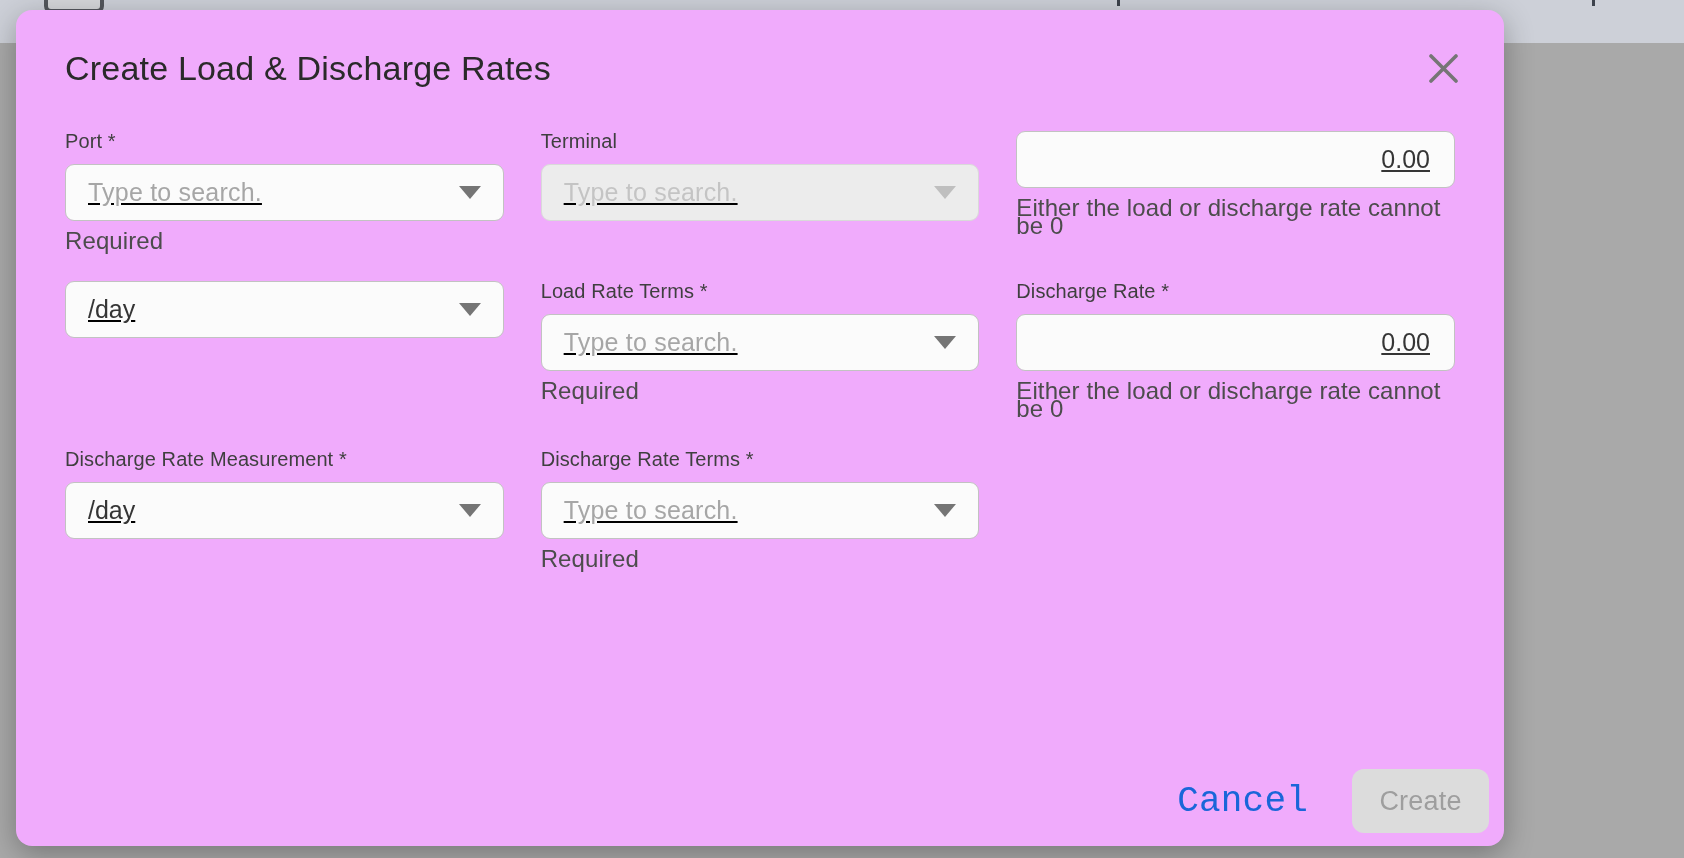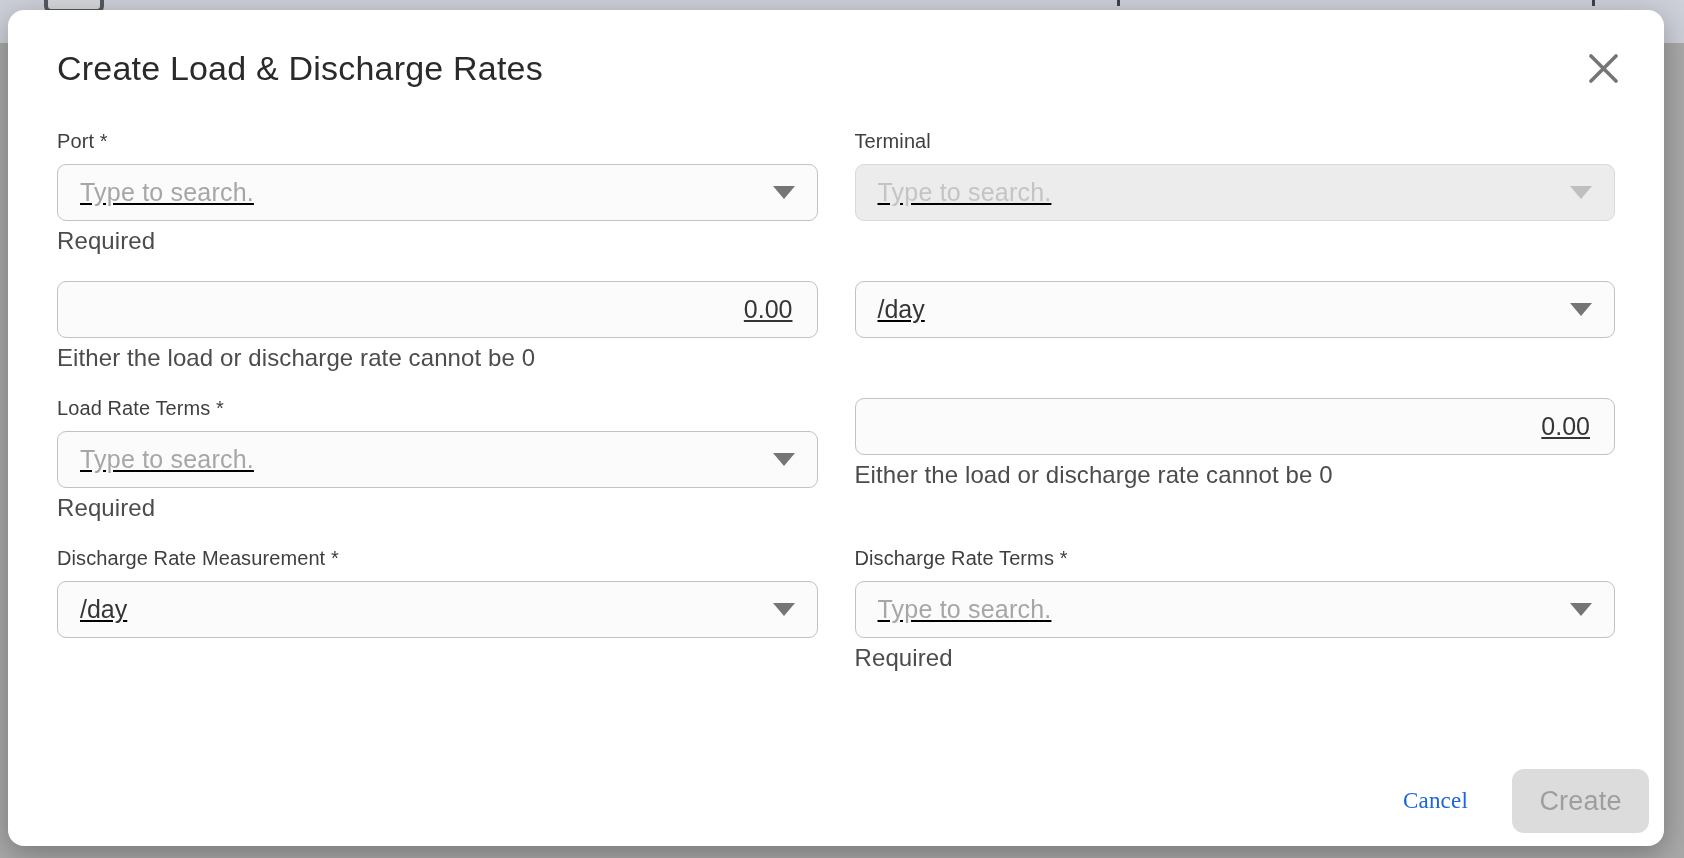--- a/index.html
+++ b/index.html
@@ -21,23 +21,23 @@
     width:60px; height:26px;
     border:4.5px solid #54575d; border-radius:7px;
     background:#d6d7da;
   }
   .peek-mark { position:absolute; top:0; width:3px; height:6px; background:#3d424c; }
   .peek-mark.m1 { left:1117px; }
   .peek-mark.m2 { left:1592px; }
 
   
   .modal {
-    position:absolute; left:8px; top:10px;
-    width:1656px; height:836px;
-    background:#ffffff;
+    position:absolute; left:16px; top:10px;
+    width:1488px; height:836px;
+    background:#f0abfc;
     border-radius:16px;
     box-shadow:0 8px 30px rgba(0,0,0,0.30);
     padding:38px 49px 14px 49px;
   }
 
   .modal-header {
     display:flex; justify-content:space-between; align-items:flex-start;
   }
   .modal-title {
     font-size:34px; line-height:40px; color:#2a2a2a; font-weight:400;
@@ -46,21 +46,21 @@
   .close-btn {
     background:none; border:none; cursor:pointer;
     width:40px; height:40px; margin-top:0; margin-right:-8px;
     display:flex; align-items:center; justify-content:center;
   }
   .close-btn svg { display:block; }
 
   
   .form-grid {
     display:grid;
-    grid-template-columns:1fr 1fr;
+    grid-template-columns:1fr 1fr 1fr;
     column-gap:37px;
     row-gap:31px;
     margin-top:43px;
   }
   .field-label {
     font-size:20px; line-height:20px; color:#3f3f3f;
     margin-bottom:13px; letter-spacing:0.1px;
   }
   .control {
     height:57px; width:100%;
@@ -98,22 +98,22 @@
     margin-top:11px; letter-spacing:0.1px;
   }
 
   
   .modal-footer {
     position:absolute; right:15px; bottom:13px;
     display:flex; align-items:center;
   }
   .cancel-btn {
     background:none; border:none; cursor:pointer;
-    font-family:Liberation Serif, serif;
-    font-size:23px; color:#1a66d9; letter-spacing:0.2px;
+    font-family:Liberation Mono, monospace;
+    font-size:36px; color:#1a66d9; letter-spacing:0.2px;
     padding:8px 10px; margin-right:34px;
   }
   .create-btn {
     width:137px; height:64px;
     background:#dcdcdc; color:#9e9e9e;
     border:none; border-radius:12px;
     font-family:"Liberation Sans", sans-serif;
     font-size:27px; letter-spacing:0.2px;
     cursor:default;
   }
@@ -174,20 +174,21 @@
     <div class="field">
       <div class="field-label">Load Rate Terms *</div>
       <div class="control">
         <span class="placeholder">Type to search.</span>
         <span class="caret"></span>
       </div>
       <div class="helper">Required</div>
     </div>
 
     <div class="field">
+      <div class="field-label">Discharge Rate *</div>
       <input class="control" value="0.00" style="">
       <div class="helper">Either the load or discharge rate cannot be 0</div>
     </div>
 
     <div class="field">
       <div class="field-label">Discharge Rate Measurement *</div>
       <div class="control">
         <span class="value">/day</span>
         <span class="caret"></span>
       </div>

